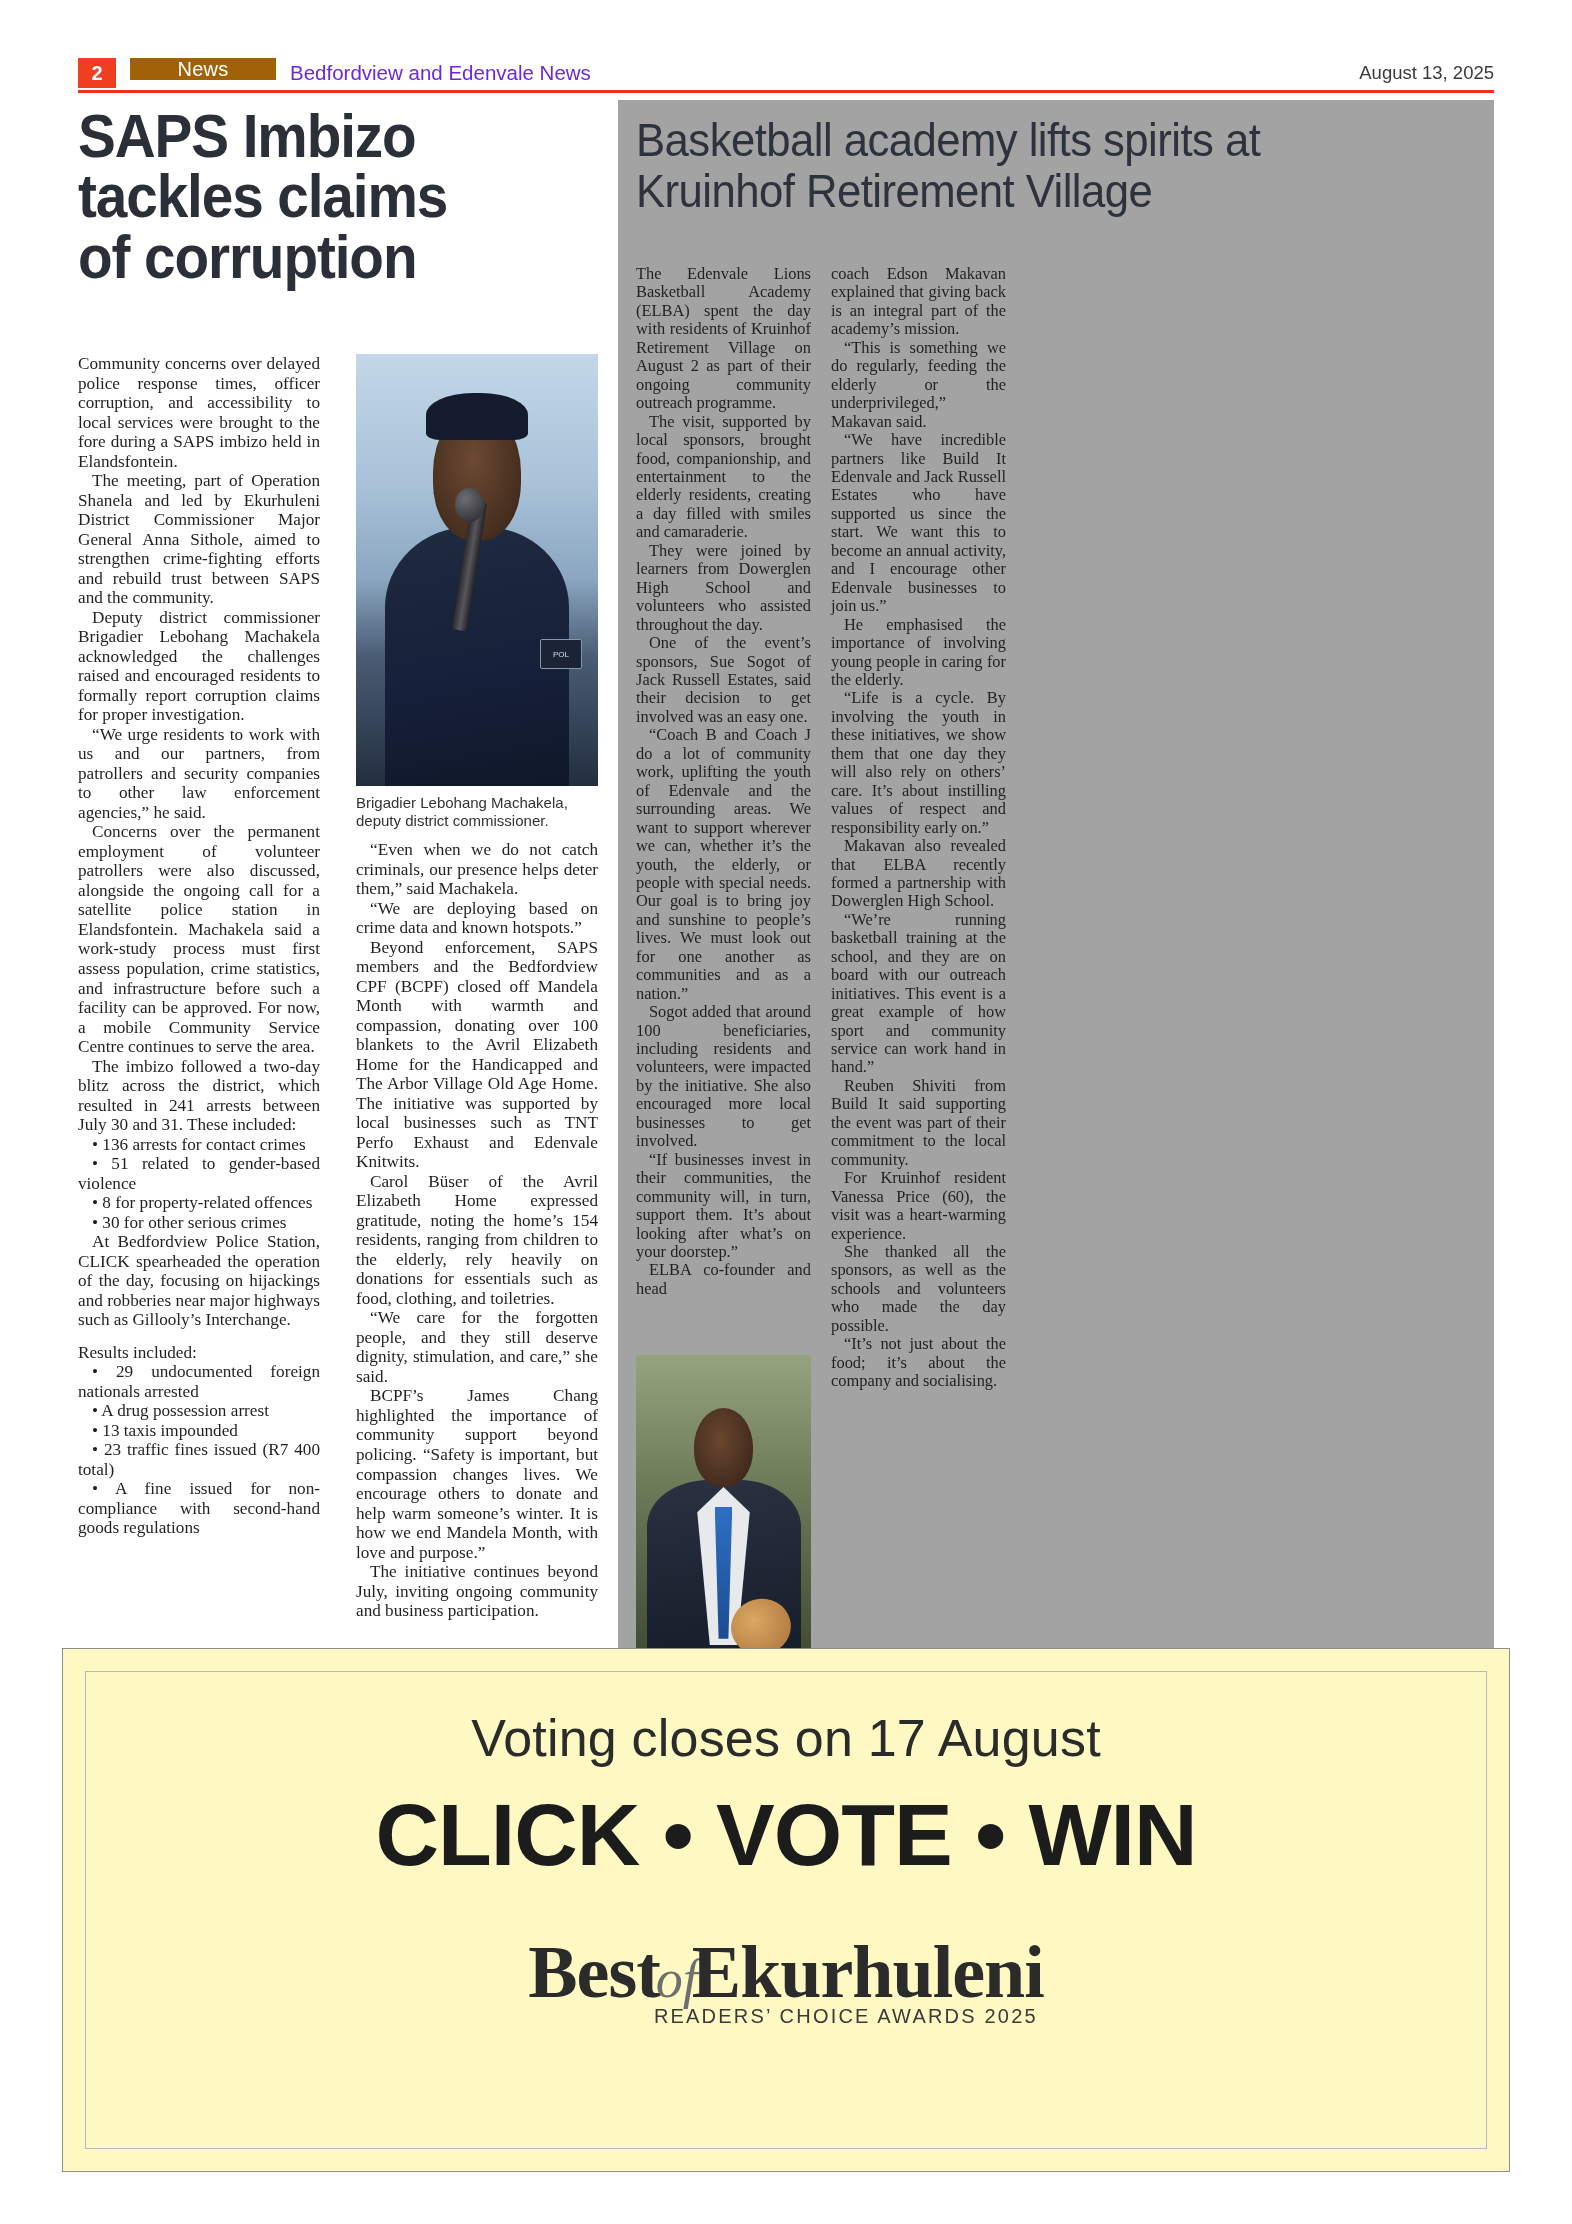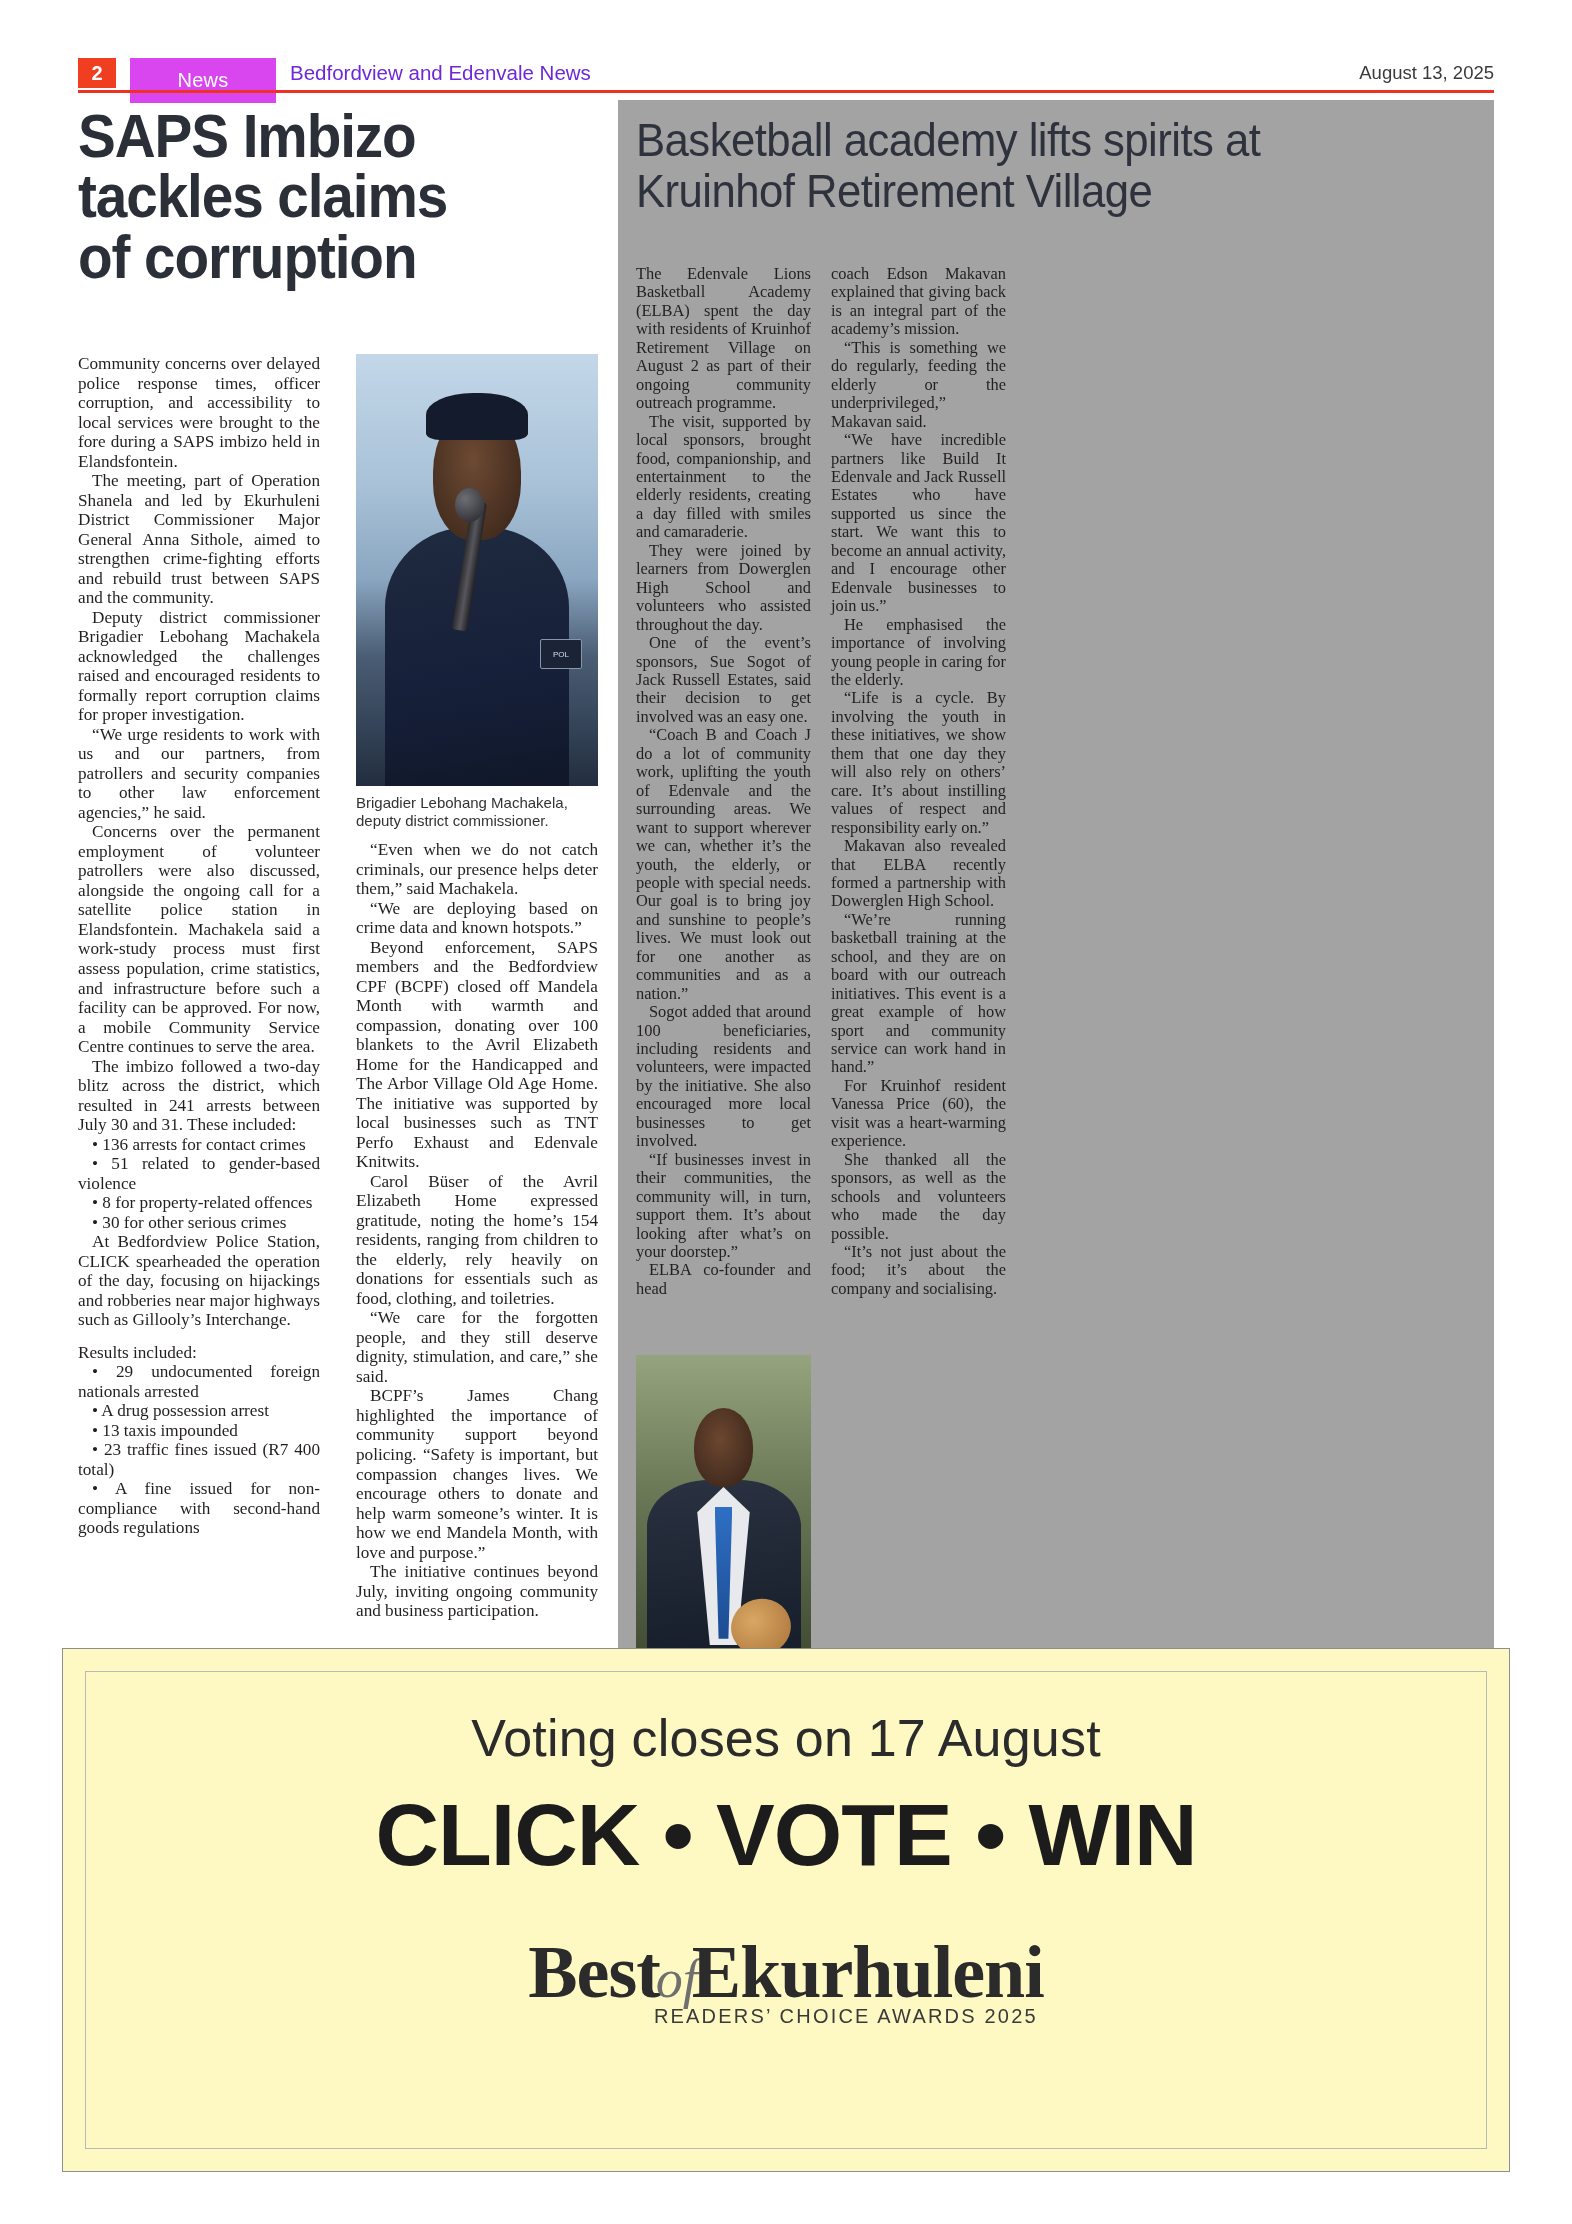--- a/index.html
+++ b/index.html
@@ -18,22 +18,22 @@
     position:absolute; left:78px; top:58px; width:1416px; height:36px;
   }
   .hdr-pagenum {
     position:absolute; left:0; top:0; width:38px; height:30px;
     background:#f03e20; color:#fff;
     font-family:"Liberation Sans", sans-serif;
     font-size:20px; font-weight:700;
     display:flex; align-items:center; justify-content:center;
   }
   .hdr-section {
-    position:absolute; left:52px; top:0; width:146px; height:45px;
-    background:#d946ef; color:#fff;
+    position:absolute; left:52px; top:0; width:146px; height:22px;
+    background:#a16207; color:#fff;
     font-family:"Liberation Sans", sans-serif;
     font-size:20px; font-weight:400;
     display:flex; align-items:center; justify-content:center;
     letter-spacing:.2px;
   }
   .hdr-masthead {
     position:absolute; left:212px; top:0; height:30px;
     font-family:"Liberation Sans", sans-serif;
     font-size:20.5px; color:#6d28d9;
     display:flex; align-items:center;
@@ -300,20 +300,21 @@
     </div>
 
     <div class="rcol b">
       <p class="noindent">coach Edson Makavan explained that giving back is an integral part of the academy’s mission.</p>
       <p>“This is something we do regularly, feeding the elderly or the underprivileged,” Makavan said.</p>
       <p>“We have incredible partners like Build It Edenvale and Jack Russell Estates who have supported us since the start. We want this to become an annual activity, and I encourage other Edenvale businesses to join us.”</p>
       <p>He emphasised the importance of involving young people in caring for the elderly.</p>
       <p>“Life is a cycle. By involving the youth in these initiatives, we show them that one day they will also rely on others’ care. It’s about instilling values of respect and responsibility early on.”</p>
       <p>Makavan also revealed that ELBA recently formed a partnership with Dowerglen High School.</p>
       <p>“We’re running basketball training at the school, and they are on board with our outreach initiatives. This event is a great example of how sport and community service can work hand in hand.”</p>
+      <p>Reuben Shiviti from Build It said supporting the event was part of their commitment to the local community.</p>
       <p>For Kruinhof resident Vanessa Price (60), the visit was a heart-warming experience.</p>
       <p>She thanked all the sponsors, as well as the schools and volunteers who made the day possible.</p>
       <p>“It’s not just about the food; it’s about the company and socialising.</p>
     </div>
 
     <div class="photo-learner">
       <div class="pl-bg"></div>
       <div class="pl-blazer"></div>
       <div class="pl-shirt"></div>
       <div class="pl-tie"></div>

